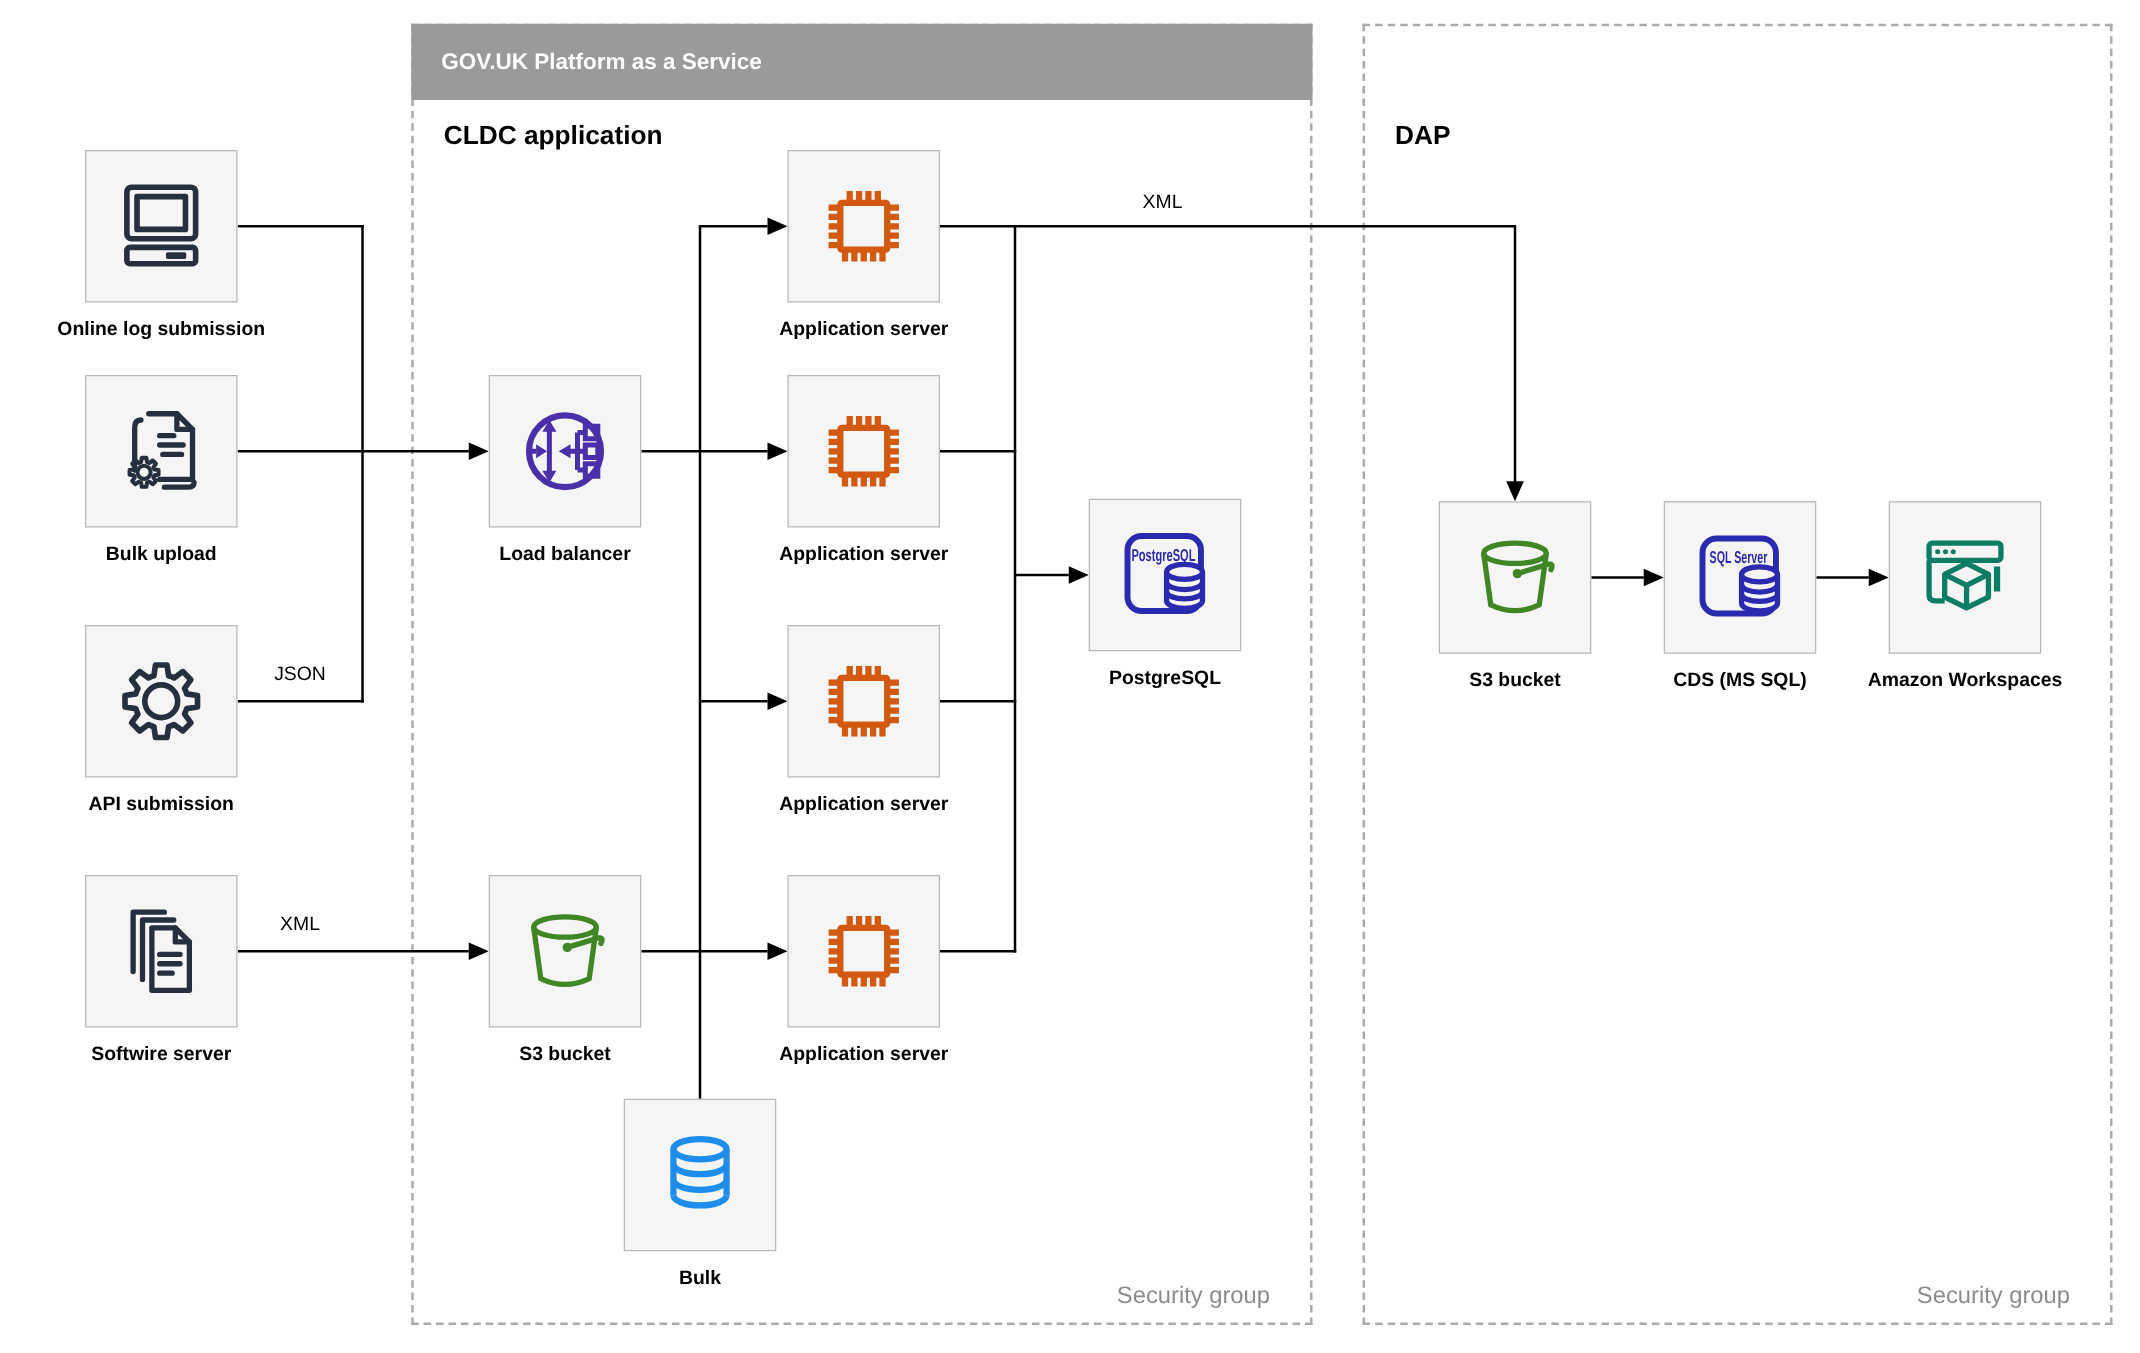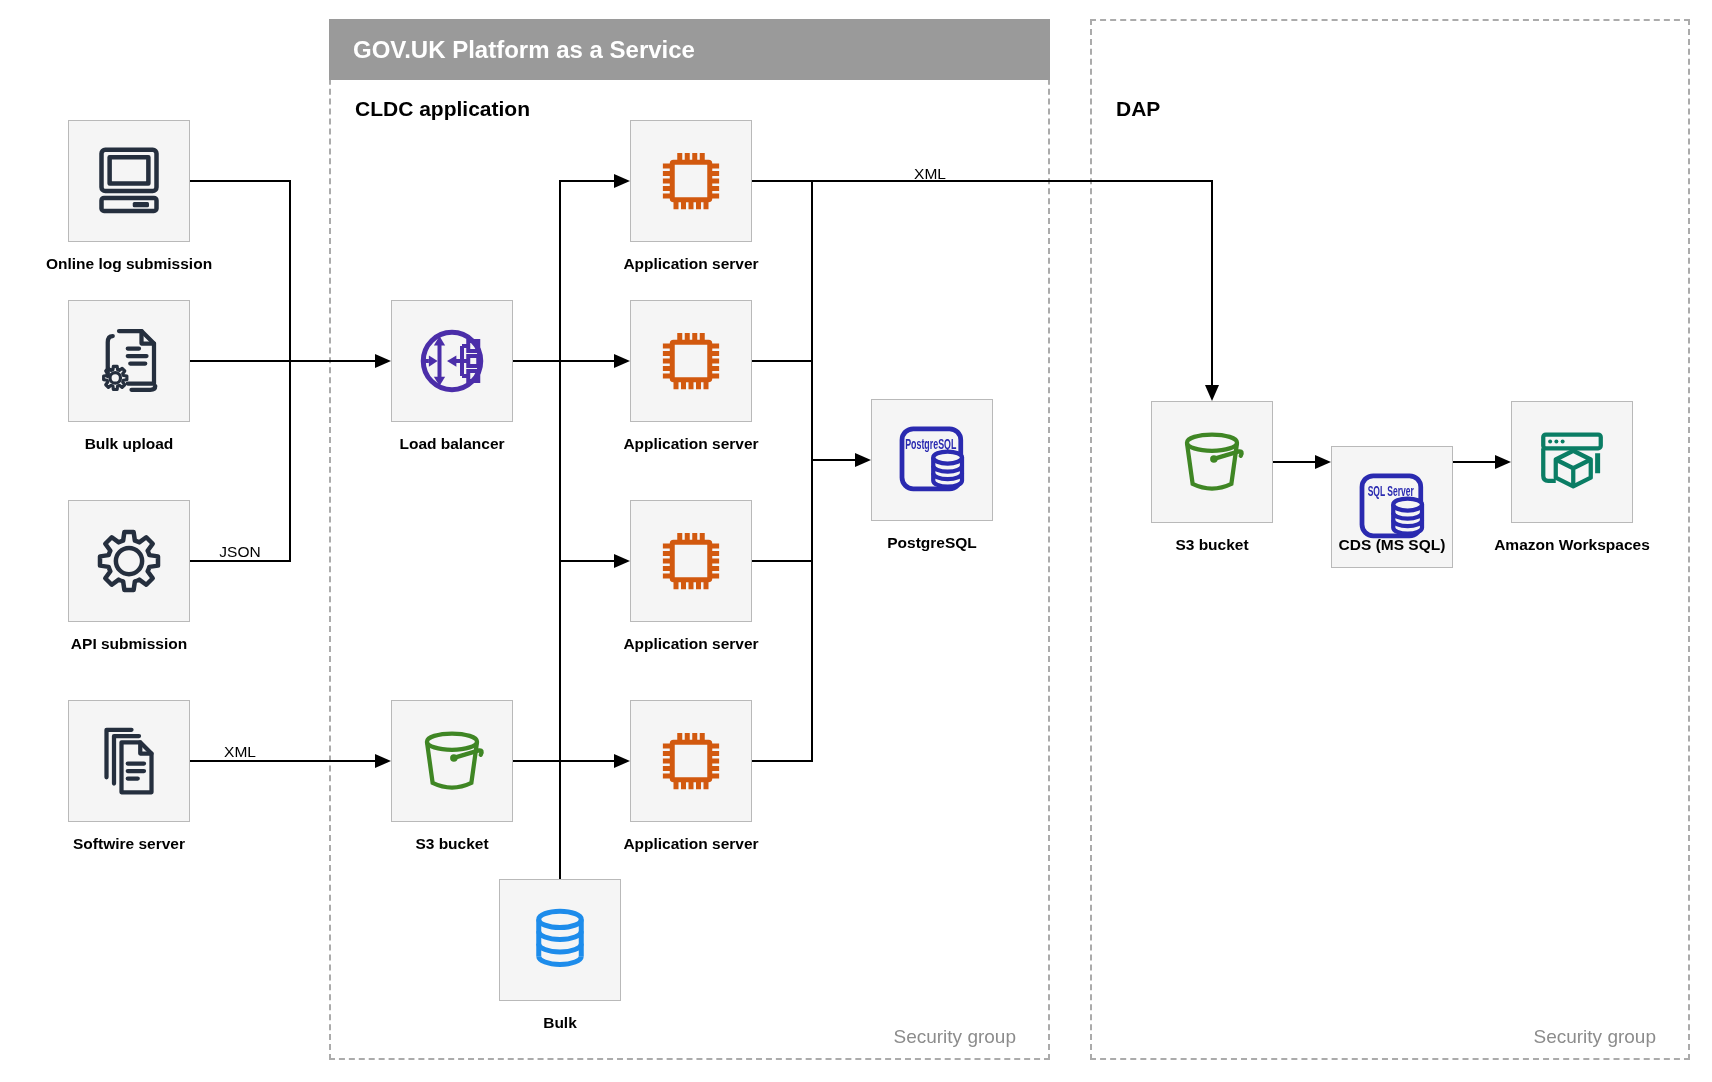--- a/index.html
+++ b/index.html
@@ -3,38 +3,38 @@
 <meta charset="utf-8">
 <style>
   html,body{margin:0;padding:0;background:#fff;}
   .stage{position:relative;width:1712px;height:1082px;background:#fff;overflow:hidden;
          font-family:"Liberation Sans","DejaVu Sans",sans-serif;color:#000;}
   svg text{font-family:"Liberation Sans","DejaVu Sans",sans-serif;}
 
   
   .zone{position:absolute;border:2px dashed #ababab;box-sizing:border-box;}
   .zone-header{position:absolute;left:-2px;top:-2px;right:-2px;height:61px;background:#9a9a9a;
-               color:#fff;font-weight:bold;font-size:24px;display:flex;align-items:center;}
+               color:#fff;font-weight:bold;font-size:18px;display:flex;align-items:center;}
   .zone-sub{position:absolute;left:24px;top:76px;font-weight:bold;font-size:21px;color:#000;}
   .zone-sec{position:absolute;right:32px;bottom:10px;font-size:19px;color:#8c8c8c;}
 
   
   .node{position:absolute;width:122px;height:122px;background:#f5f5f5;border:1px solid #b9b9b9;
         box-sizing:border-box;display:flex;align-items:center;justify-content:center;}
   .node svg{width:80px;height:80px;display:block;}
   .nlabel{position:absolute;width:220px;text-align:center;font-size:15.5px;color:#000;font-weight:bold;}
 
   
   .hl{position:absolute;height:2px;background:#000;}
   .vl{position:absolute;width:2px;background:#000;}
   .arr-r{position:absolute;width:0;height:0;border-top:7.5px solid transparent;
          border-bottom:7.5px solid transparent;border-left:16px solid #000;}
   .arr-d{position:absolute;width:0;height:0;border-left:7.5px solid transparent;
          border-right:7.5px solid transparent;border-top:16px solid #000;}
-  .elabel{position:absolute;width:100px;text-align:center;font-size:15.5px;color:#000;margin-top:12px;}
+  .elabel{position:absolute;width:100px;text-align:center;font-size:15.5px;color:#000;}
 </style>
 </head>
 <body>
 
 <div class="stage">
 
   <div class="zone" style="left:329px;top:19px;width:721px;height:1041px;">
     <div class="zone-header" style="padding-left:24px;">
       <span>GOV.UK Platform as a Service</span>
     </div>
@@ -258,21 +258,21 @@
       <g fill="none" stroke="#3f8624" stroke-width="3.4" stroke-linecap="round">
         <ellipse cx="32" cy="16.5" rx="20" ry="6.5"></ellipse>
         <path d="M12 17 L16.5 49.5 Q32 57 47.5 49.5 L52 17"></path>
         <circle cx="33.5" cy="29.5" r="3" fill="#3f8624" stroke="none"></circle>
         <path d="M33.5 29.5 L53.5 23.5 q3.5 -0.5 1.5 3.5"></path>
       </g>
     </svg>
   </div>
   <div class="nlabel" style="left:1102px;top:536px;">S3 bucket</div>
 
-  <div class="node" style="left:1331px;top:401px;margin-top:45px;">
+  <div class="node" style="left:1331px;top:401px;">
     <svg viewBox="0 0 64 64">
       <rect x="8" y="7" width="47" height="48" rx="9" fill="none" stroke="#2a2ab0" stroke-width="3.8"></rect>
       <text x="31" y="23" text-anchor="middle" font-size="11" font-weight="bold" fill="#2a2ab0" textLength="37" lengthAdjust="spacingAndGlyphs">SQL Server</text>
       <g stroke="#2a2ab0" stroke-width="3.4">
         <path d="M33 30 V48.5 a11.5 4.8 0 0 0 23 0 V30" fill="#f5f5f5"></path>
         <path d="M33 36.5 a11.5 4.8 0 0 0 23 0" fill="none"></path>
         <path d="M33 42.5 a11.5 4.8 0 0 0 23 0" fill="none"></path>
         <ellipse cx="44.5" cy="30" rx="11.5" ry="4.8" fill="#f5f5f5"></ellipse>
       </g>
     </svg>

